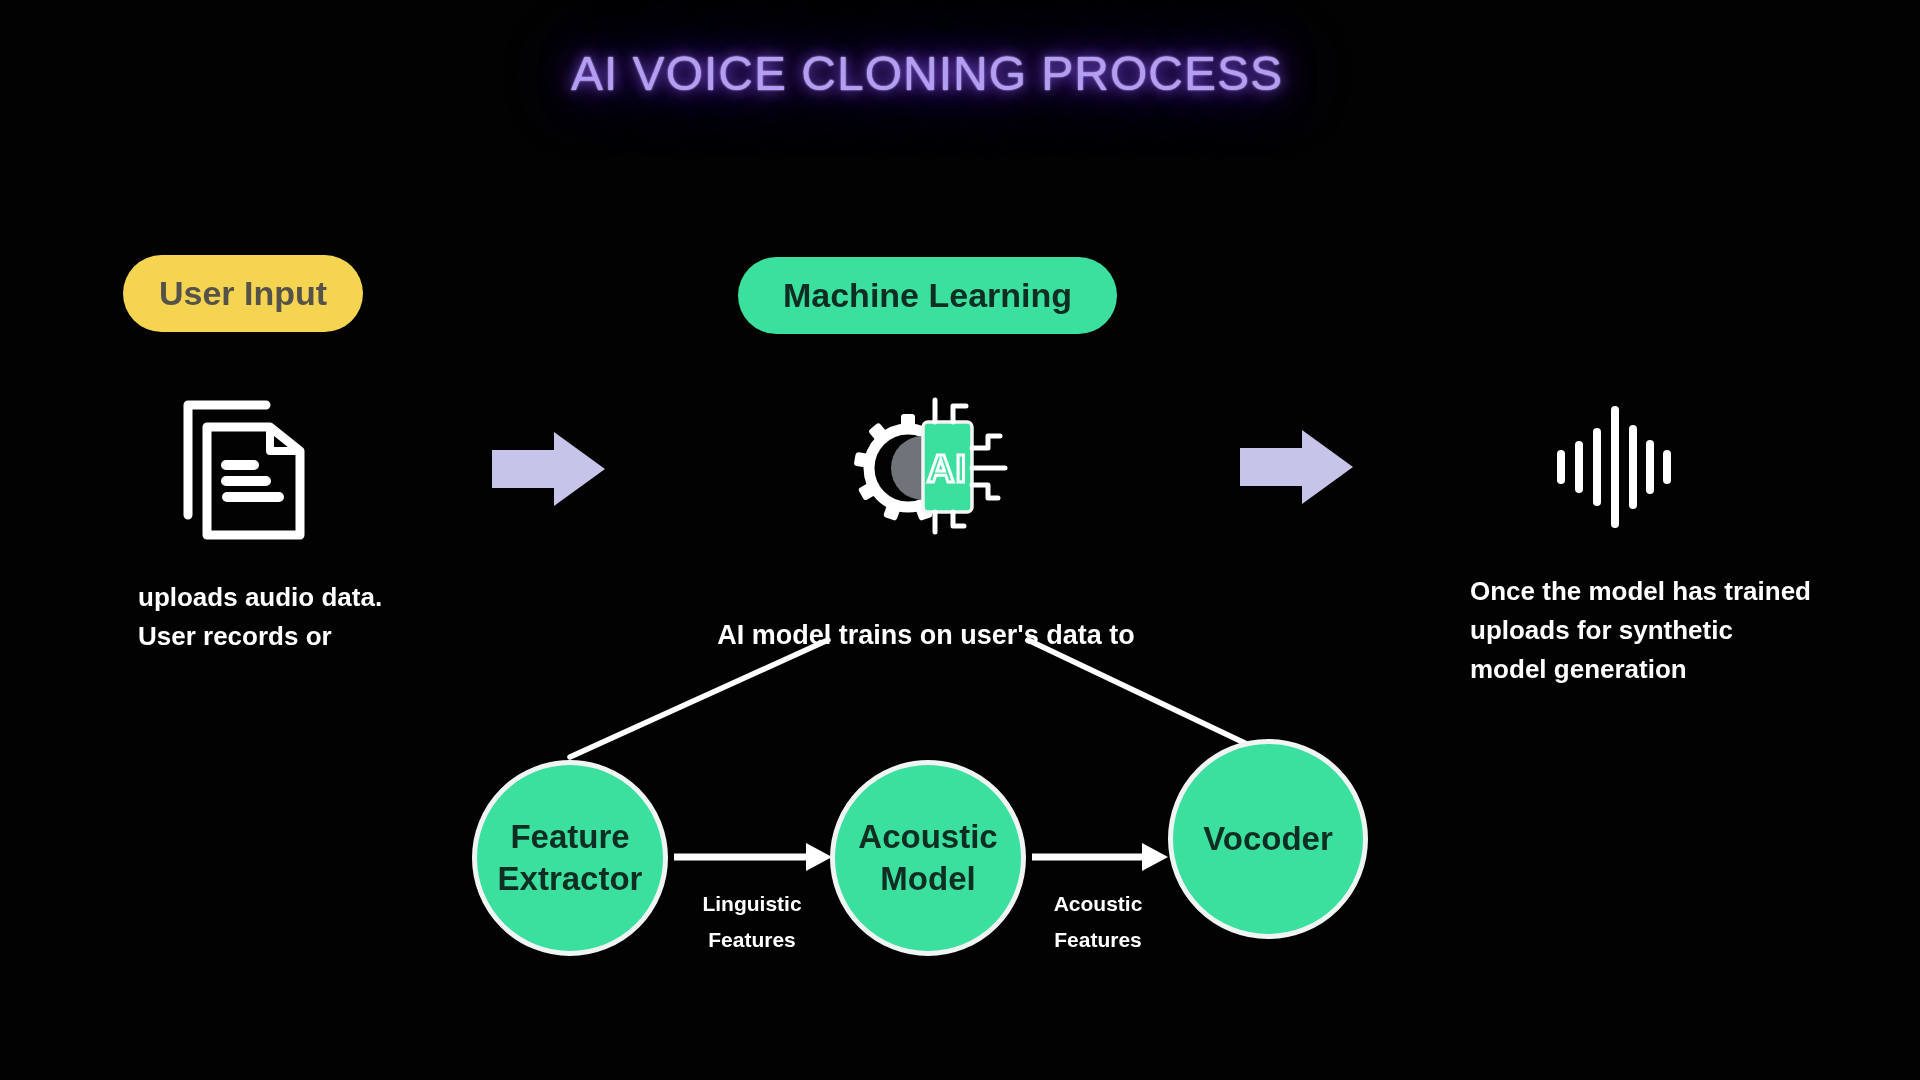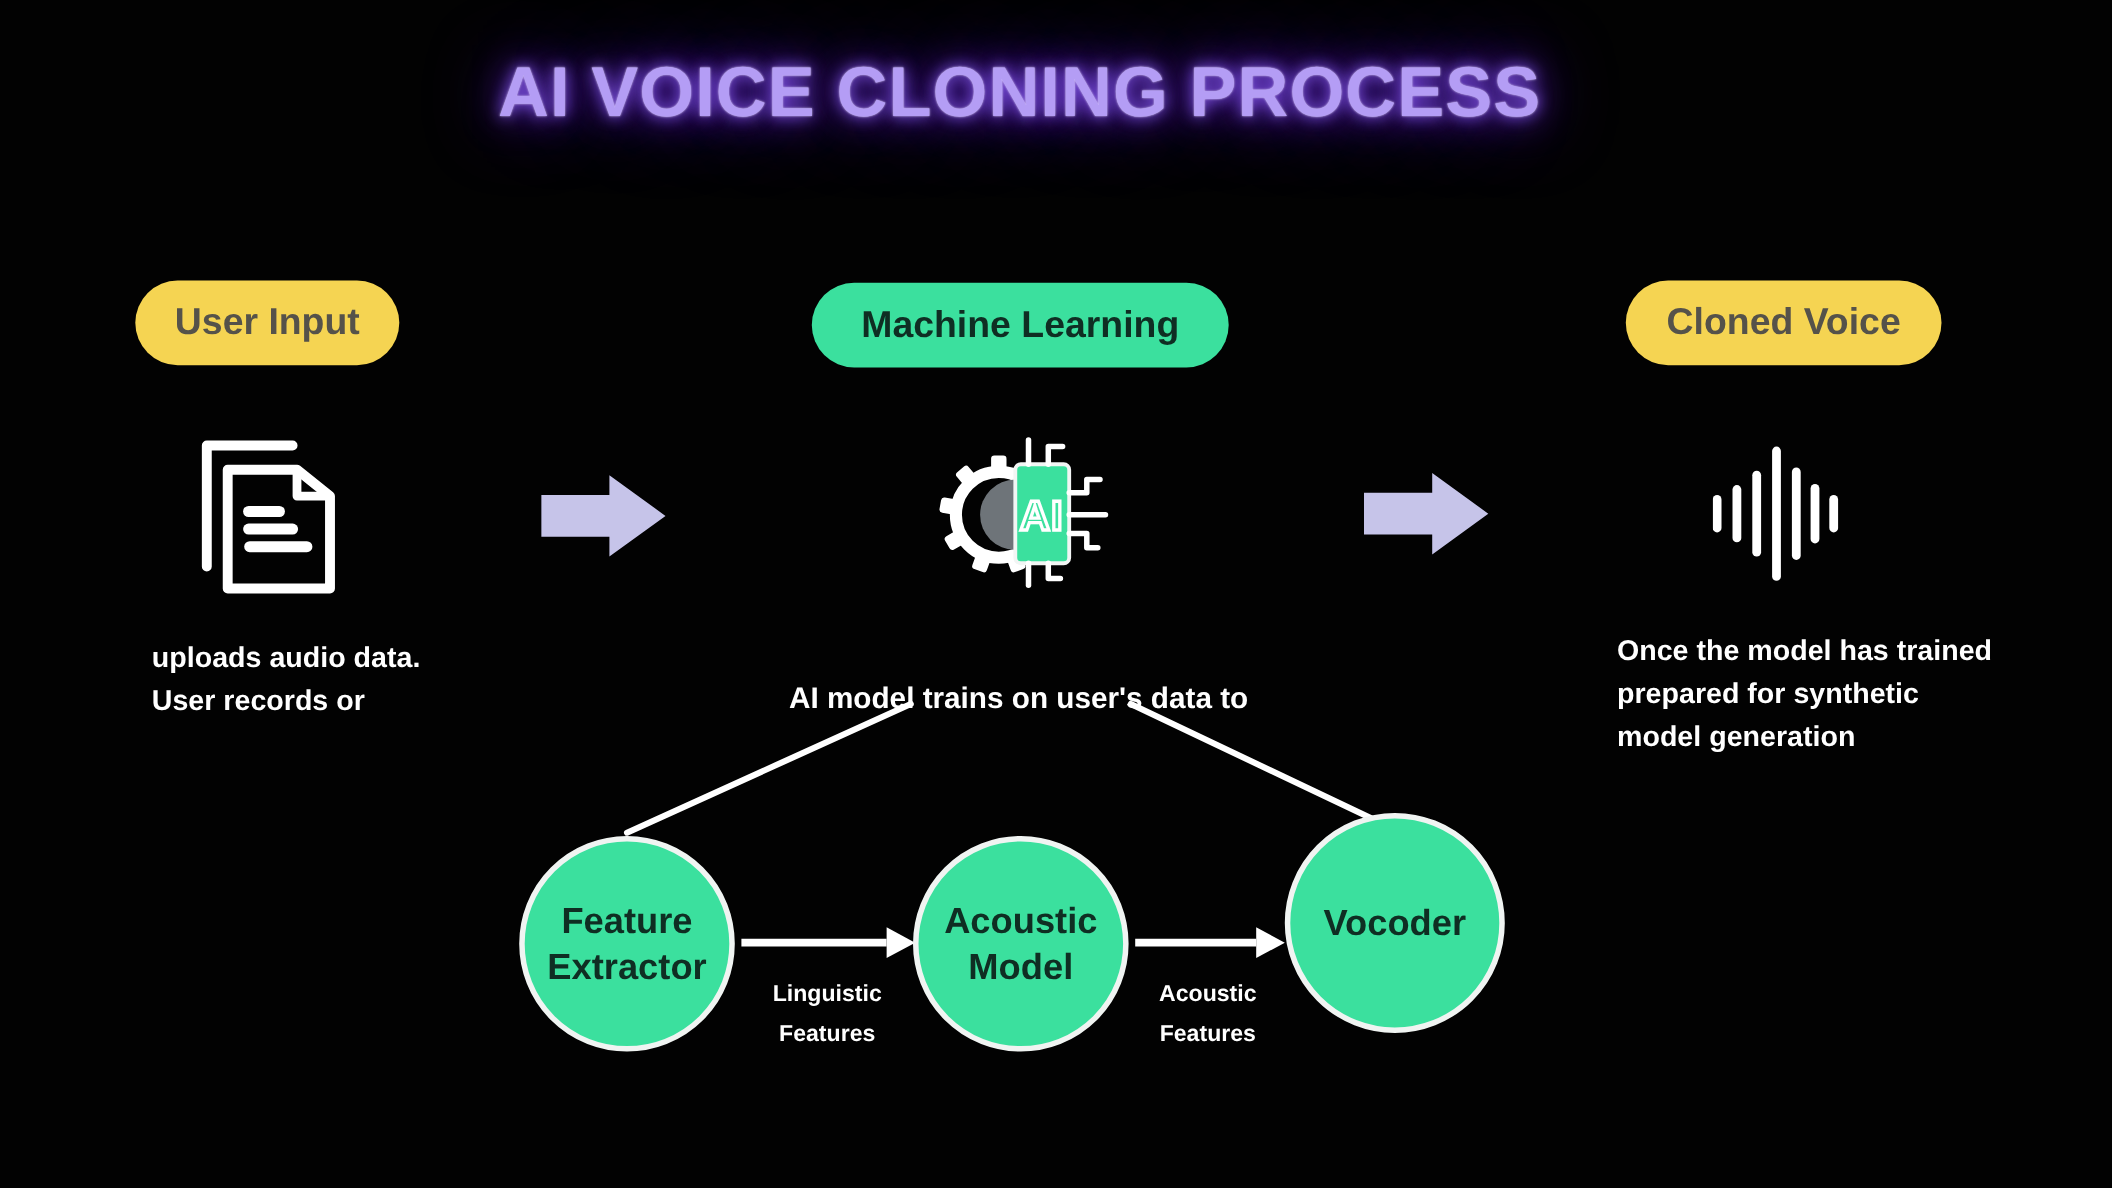--- a/index.html
+++ b/index.html
@@ -3,21 +3,21 @@
 <meta charset="utf-8">
 <style>
   html,body{margin:0;padding:0;background:#000;}
   .canvas{
     position:relative;width:1920px;height:1080px;overflow:hidden;
     background:var(--background,#020202);
     font-family:"Liberation Sans",sans-serif;
   }
   .title{
     position:absolute;top:46px;left:927px;transform:translateX(-50%);
-    font-size:64px;font-weight:bold;letter-spacing:1px;white-space:nowrap;
+    font-size:48px;font-weight:normal;letter-spacing:1px;white-space:nowrap;
     color:var(--title-purple);
     text-shadow:0 0 2px #e4d9ff,0 0 14px #8a5cf5,0 0 34px var(--title-glow),0 0 70px var(--title-glow);
   }
   .pill{
     position:absolute;display:flex;align-items:center;justify-content:center;
     border-radius:42px;font-weight:bold;font-size:34px;white-space:nowrap;
   }
   .pill.yellow{background:var(--pill-yellow);color:var(--pill-yellow-text);}
   .pill.green{background:var(--accent-green);color:var(--green-text-dark);}
   #pill-user{left:123px;top:255px;width:240px;height:77px;}
@@ -55,23 +55,20 @@
 
 <div class="canvas">
 
   <div class="title">AI VOICE CLONING PROCESS</div>
 
   <div class="pill green" id="pill-ml">
     <span>Machine Learning</span>
   </div>
   <div class="pill yellow" id="pill-user">
     <span>User Input</span>
-  </div>
-  <div class="pill yellow" id="pill-cloned">
-    <span>Cloned Voice</span>
   </div>
 
   <svg class="icon" id="icon-doc" width="125" height="145" viewBox="0 0 125 145">
     <path d="M6 118 V8 H84" style="fill:none;stroke:#fff;stroke-width:9;stroke-linecap:round;stroke-linejoin:round"></path>
     <path d="M25 30 H88 L118 54 V138 H25 Z" style="fill:none;stroke:#fff;stroke-width:9;stroke-linejoin:round;stroke-linecap:round"></path>
     <path d="M88 31 V54 H117" style="fill:none;stroke:#fff;stroke-width:8;stroke-linejoin:round"></path>
     <path d="M44 68 H72" style="fill:none;stroke:#fff;stroke-width:10;stroke-linecap:round"></path>
     <path d="M44 84 H84" style="fill:none;stroke:#fff;stroke-width:10;stroke-linecap:round"></path>
     <path d="M45 100 H97" style="fill:none;stroke:#fff;stroke-width:10;stroke-linecap:round"></path>
   </svg>
@@ -143,21 +140,21 @@
 
   <div class="caption" id="cap-left">
     <div>uploads audio data.</div>
     <div>User records or</div>
   </div>
   <div class="caption" id="cap-mid">
     <div>AI model trains on user's data to</div>
   </div>
   <div class="caption" id="cap-right">
     <div>Once the model has trained</div>
-    <div>prepared for synthetic</div>
+    <div>uploads for synthetic</div>
     <div>model generation</div>
   </div>
 
   <svg id="connector-layer" width="1920" height="1080" viewBox="0 0 1920 1080">
     <line x1="828" y1="640" x2="570" y2="757" style="stroke:#fff;stroke-width:5.5;stroke-linecap:round"></line>
     <line x1="1028" y1="640" x2="1270" y2="755" style="stroke:#fff;stroke-width:5.5;stroke-linecap:round"></line>
     <g>
       <line x1="674" y1="857" x2="806" y2="857" style="stroke:#fff;stroke-width:7"></line>
       <polygon points="806,843 832,857 806,871" style="fill:#fff"></polygon>
     </g>

